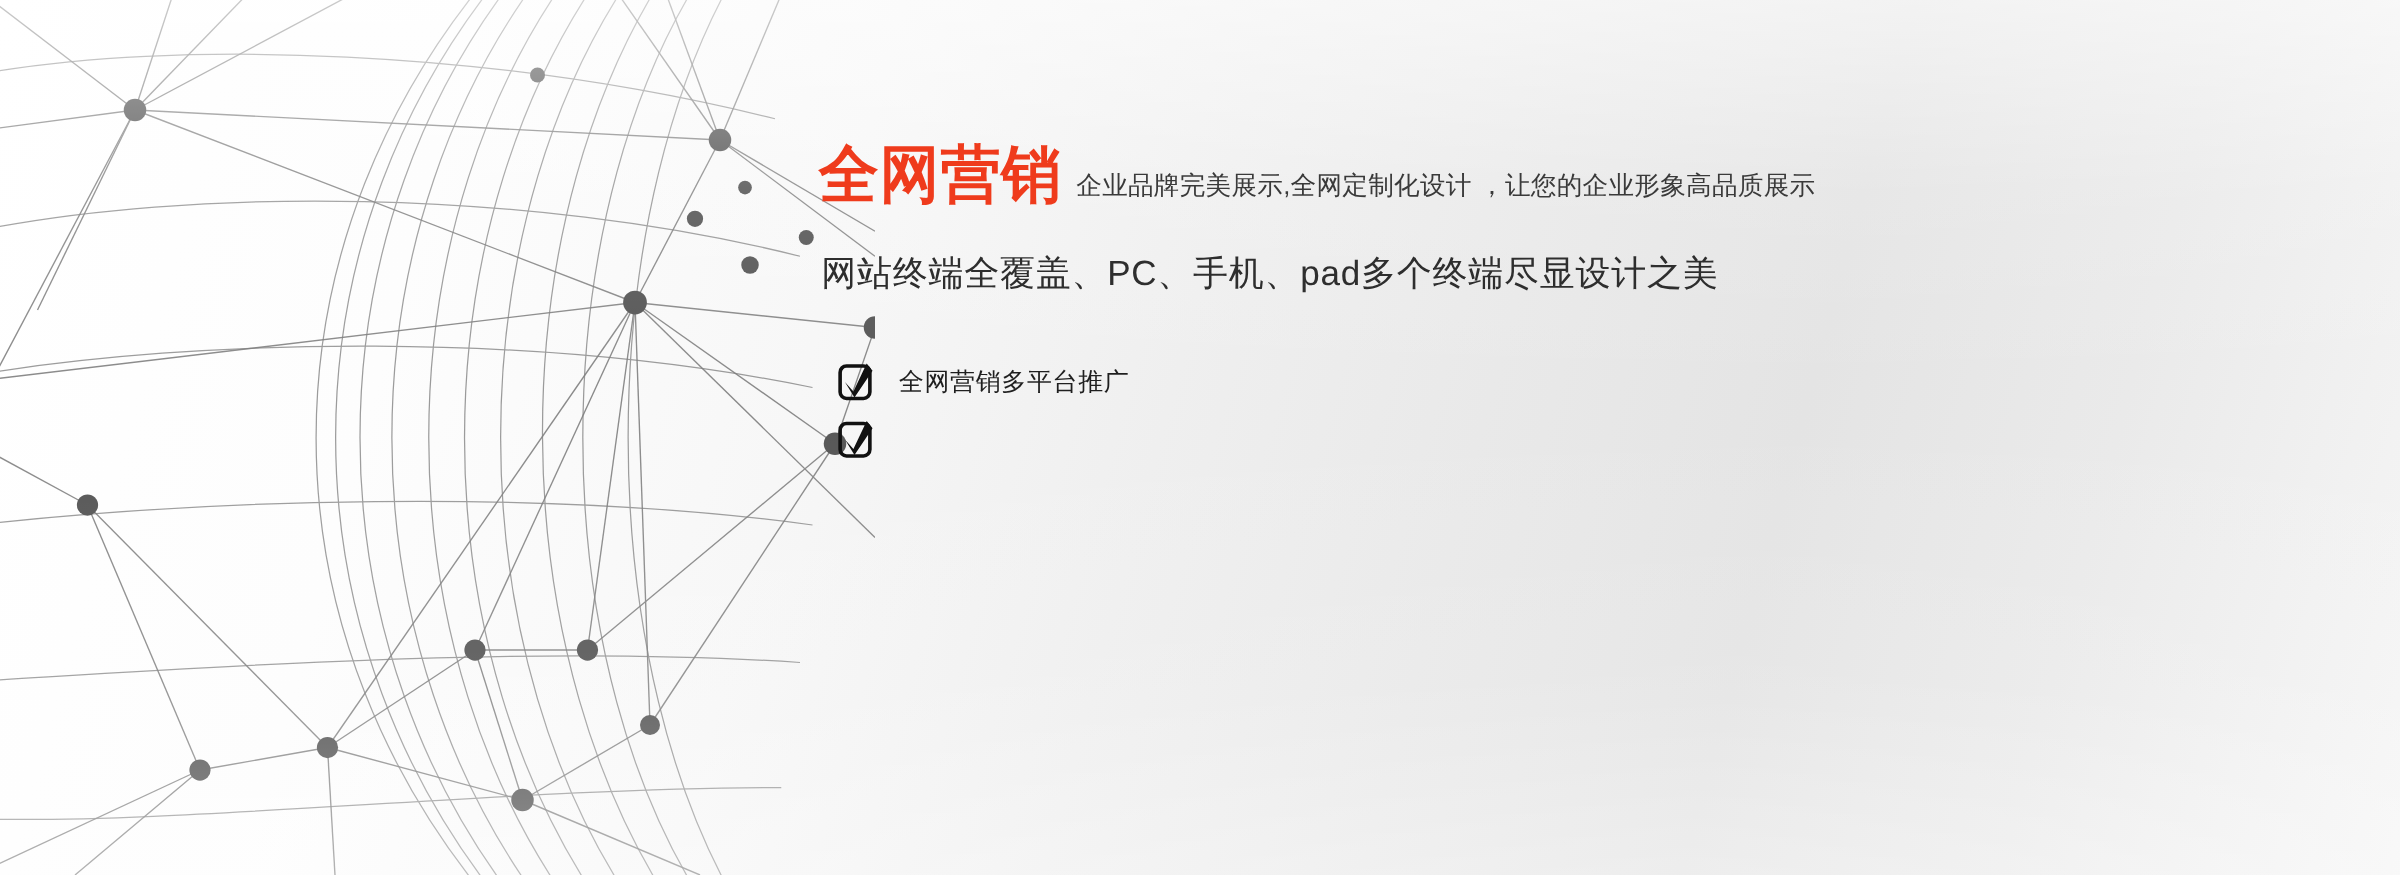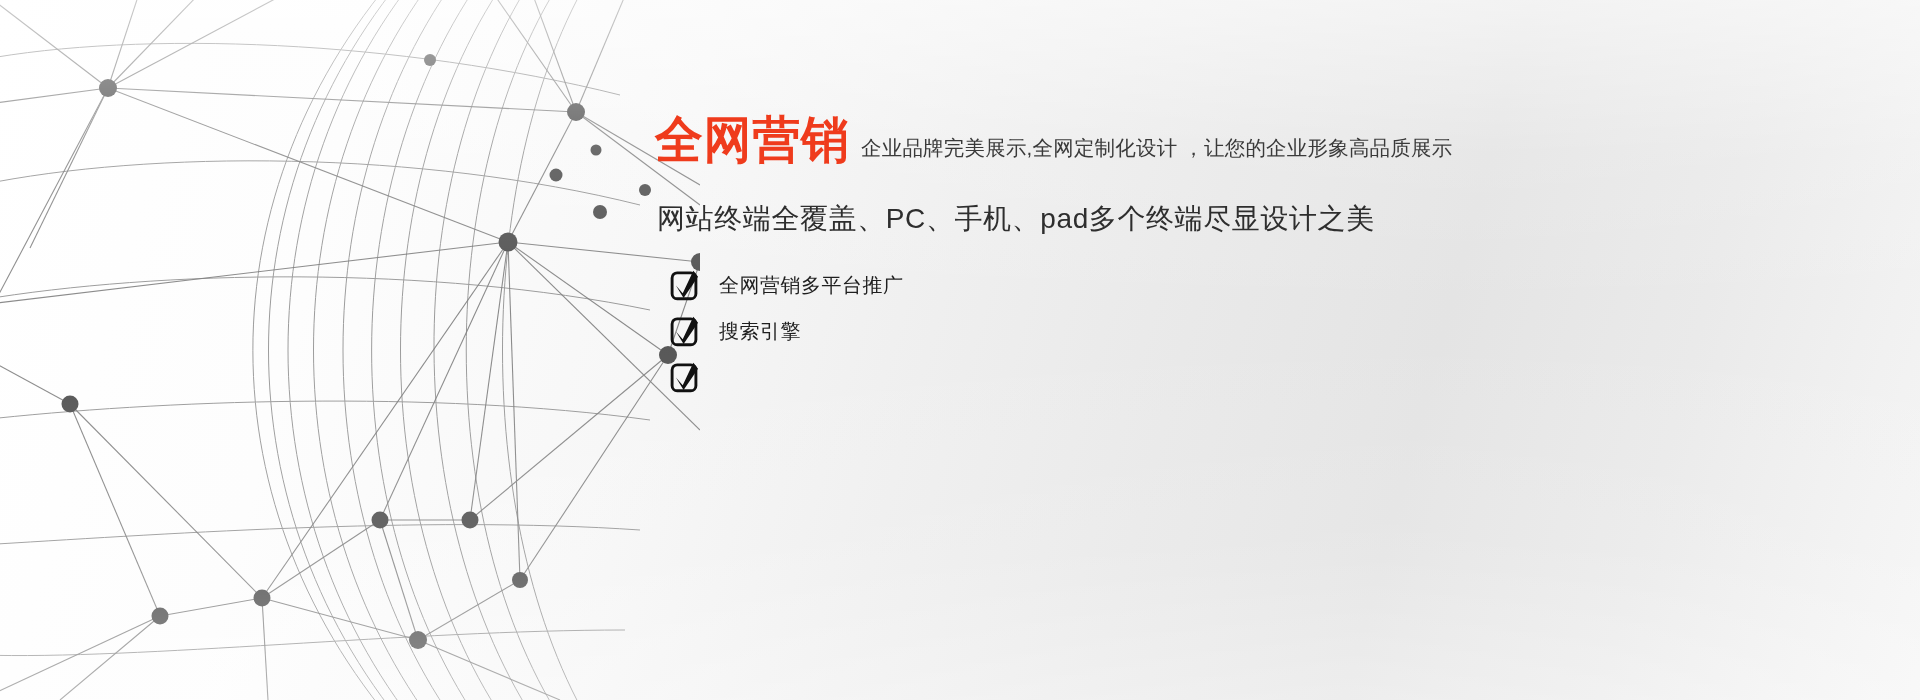--- a/index.html
+++ b/index.html
@@ -85,21 +85,21 @@
     left: 2px;
     top: 200px;
     font-size: 28px;
     color: #2e2e2e;
     letter-spacing: 0.6px;
     white-space: nowrap;
   }
   #feature-list {
     position: absolute;
     left: 12px;
-    top: 264px;
+    top: 284px;
     width: 600px;
   }
   .feature-item {
     display: flex;
     align-items: center;
     height: 43px;
     margin-bottom: 0px;
   }
   .feature-item + .feature-item { margin-top: 0px; }
   .check-icon {
@@ -225,27 +225,20 @@
     <div id="feature-list">
 
       <div class="feature-item i0">
         <svg class="check-icon" viewBox="0 0 40 40">
           <path d="M6 10.5 A6 6 0 0 1 12 4.5 L28 4.5 A6 6 0 0 1 34 10.5 L34 29 A6 6 0 0 1 28 35 L12 35 A6 6 0 0 1 6 29 Z" fill="none" stroke="#111" stroke-width="3.4"></path>
           <path d="M10.5 19.5 L18.5 28.5 L31 2 L36.5 9 L19.5 34 Z" fill="#111"></path>
         </svg>
         <span class="feature-label">全网营销多平台推广</span>
       </div>
 
-      <div class="feature-item i1">
-        <svg class="check-icon" viewBox="0 0 40 40">
-          <path d="M6 10.5 A6 6 0 0 1 12 4.5 L28 4.5 A6 6 0 0 1 34 10.5 L34 29 A6 6 0 0 1 28 35 L12 35 A6 6 0 0 1 6 29 Z" fill="none" stroke="#111" stroke-width="3.4"></path>
-          <path d="M10.5 19.5 L18.5 28.5 L31 2 L36.5 9 L19.5 34 Z" fill="#111"></path>
-        </svg>
-        <span class="feature-label">搜索引擎</span>
-      </div>
 
 
       <div class="feature-item i3">
         <svg class="check-icon" viewBox="0 0 40 40">
           <path d="M6 10.5 A6 6 0 0 1 12 4.5 L28 4.5 A6 6 0 0 1 34 10.5 L34 29 A6 6 0 0 1 28 35 L12 35 A6 6 0 0 1 6 29 Z" fill="none" stroke="#111" stroke-width="3.4"></path>
           <path d="M10.5 19.5 L18.5 28.5 L31 2 L36.5 9 L19.5 34 Z" fill="#111"></path>
         </svg>
       </div>
 
     </div>

